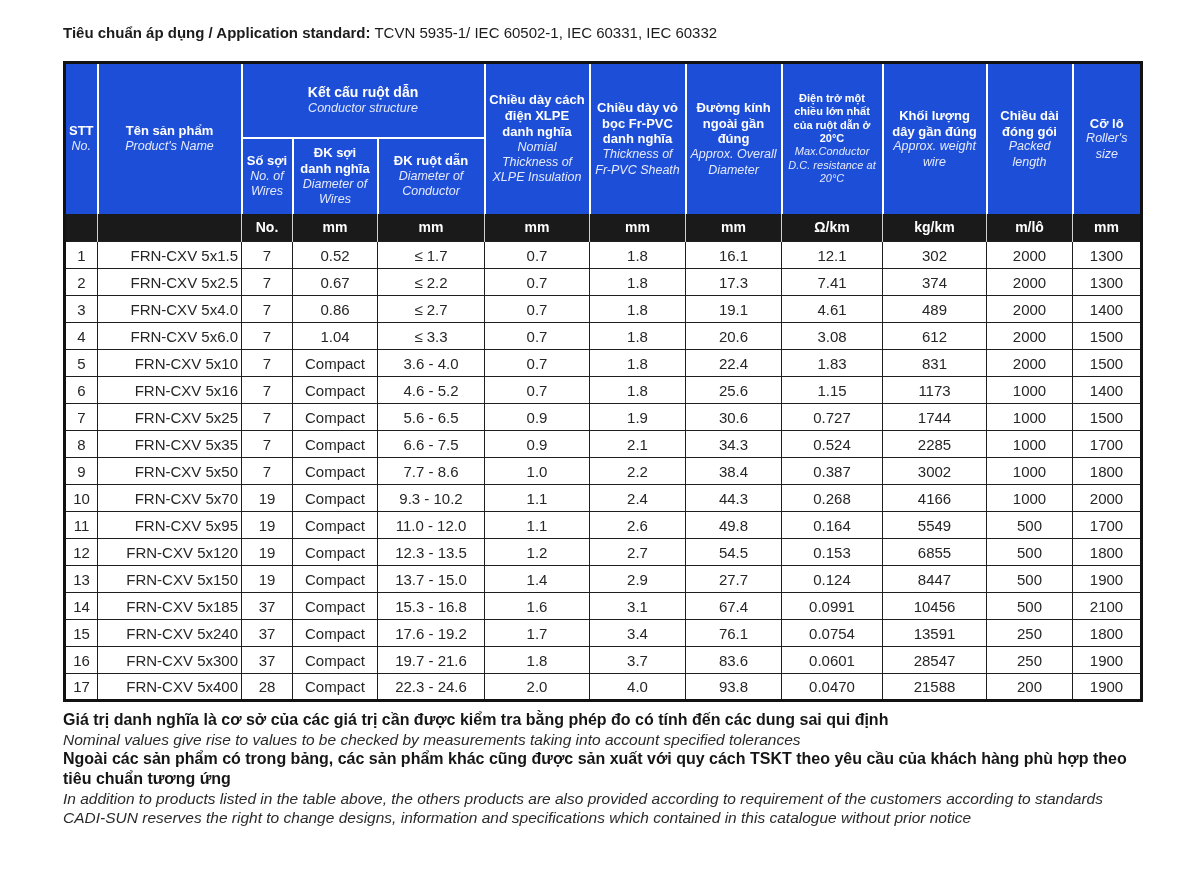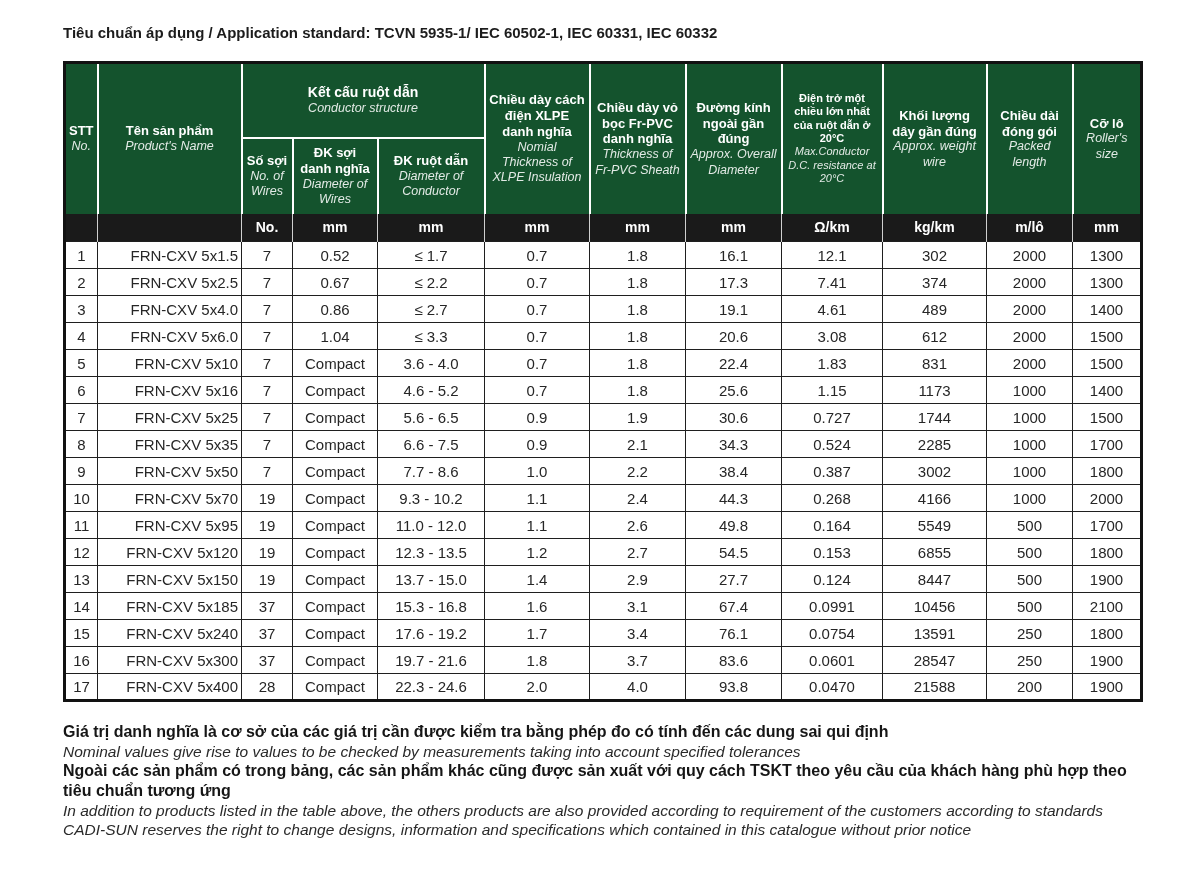--- a/index.html
+++ b/index.html
@@ -4,29 +4,29 @@
 <style>
   html,body { margin:0; padding:0; background:#ffffff; }
   body {
     width:1200px; height:882px; overflow:hidden;
     font-family:"Liberation Sans", sans-serif; color:#1c1c1c;
   }
   .page { padding:20px 0 0 63px; }
 
   .standard-line { font-size:15px; margin:4px 0 20px 0; white-space:nowrap; }
   .standard-line .lbl { font-weight:bold; }
-  .standard-line .val { font-weight:bold;margin-top:13px; }
+  .standard-line .val { font-weight:normal;margin-top:13px; }
 
   table.spec {
     border-collapse:collapse; table-layout:fixed; width:1077px;
     border:3px solid #121212;
   }
   
   thead th {
-    background:#14532d; color:#ffffff; vertical-align:middle;
+    background:#1d4ed8; color:#ffffff; vertical-align:middle;
     padding:2px 3px; font-weight:normal;
   }
   thead th.red {
     border-left:2px solid #ffffff; border-right:2px solid #ffffff;
     border-top:2px solid #ffffff; border-bottom:0 none;
   }
   thead th.red.group { border-bottom:2px solid #ffffff; }
   tr.hrow1 { height:75px; }
   tr.hrow2 { height:76px; }
 
@@ -46,21 +46,21 @@
   
   tbody tr { height:27px; }
   tbody td {
     border:1.6px solid #1f1f1f; background:#ffffff;
     font-size:15px; color:#262626; text-align:center; padding:0 3px;
     white-space:nowrap; overflow:hidden;
   }
   tbody td.col-product { text-align:right; padding-left:13px; }
 
   
-  .notes { width:1085px; margin-top:20px; }
+  .notes { width:1085px; margin-top:8px; }
   .note-vi { font-weight:bold; font-size:16px; line-height:1.24; color:#161616; }
   .note-en { font-style:italic; font-size:15.5px; line-height:1.24; color:#2a2a2a; }
 </style>
 </head>
 <body>
 
 <div class="page">
 
   <div class="standard-line">
     <span class="lbl">Tiêu chuẩn áp dụng / Application standard:</span><span class="val"> TCVN 5935-1/ IEC 60502-1, IEC 60331, IEC 60332</span>

